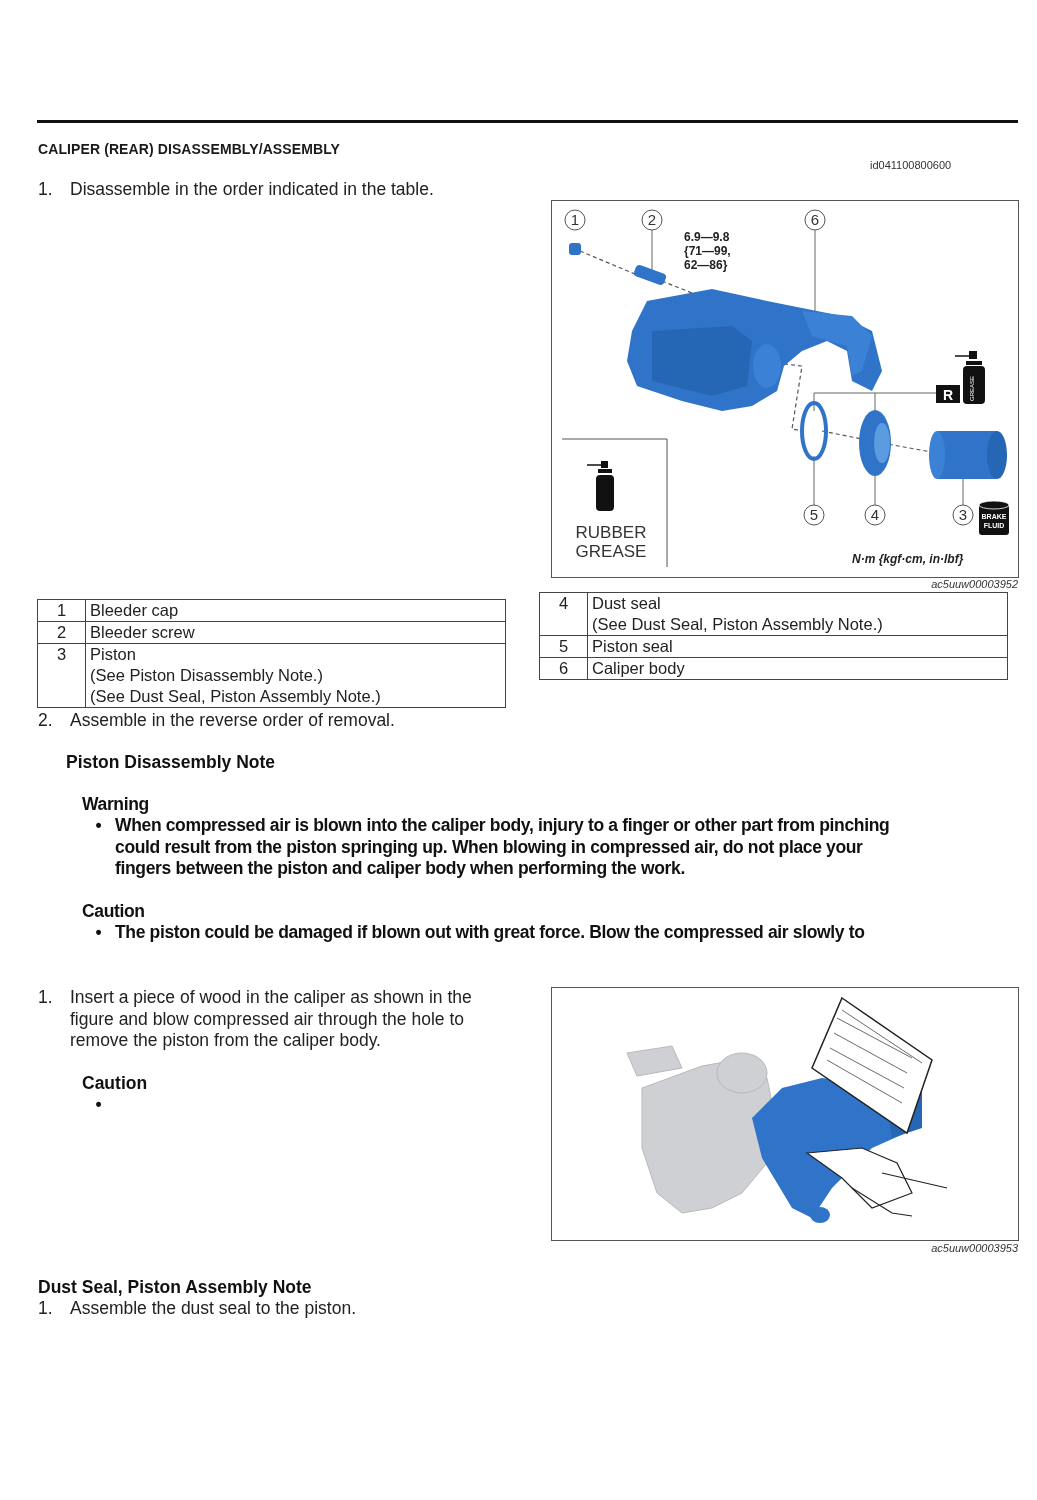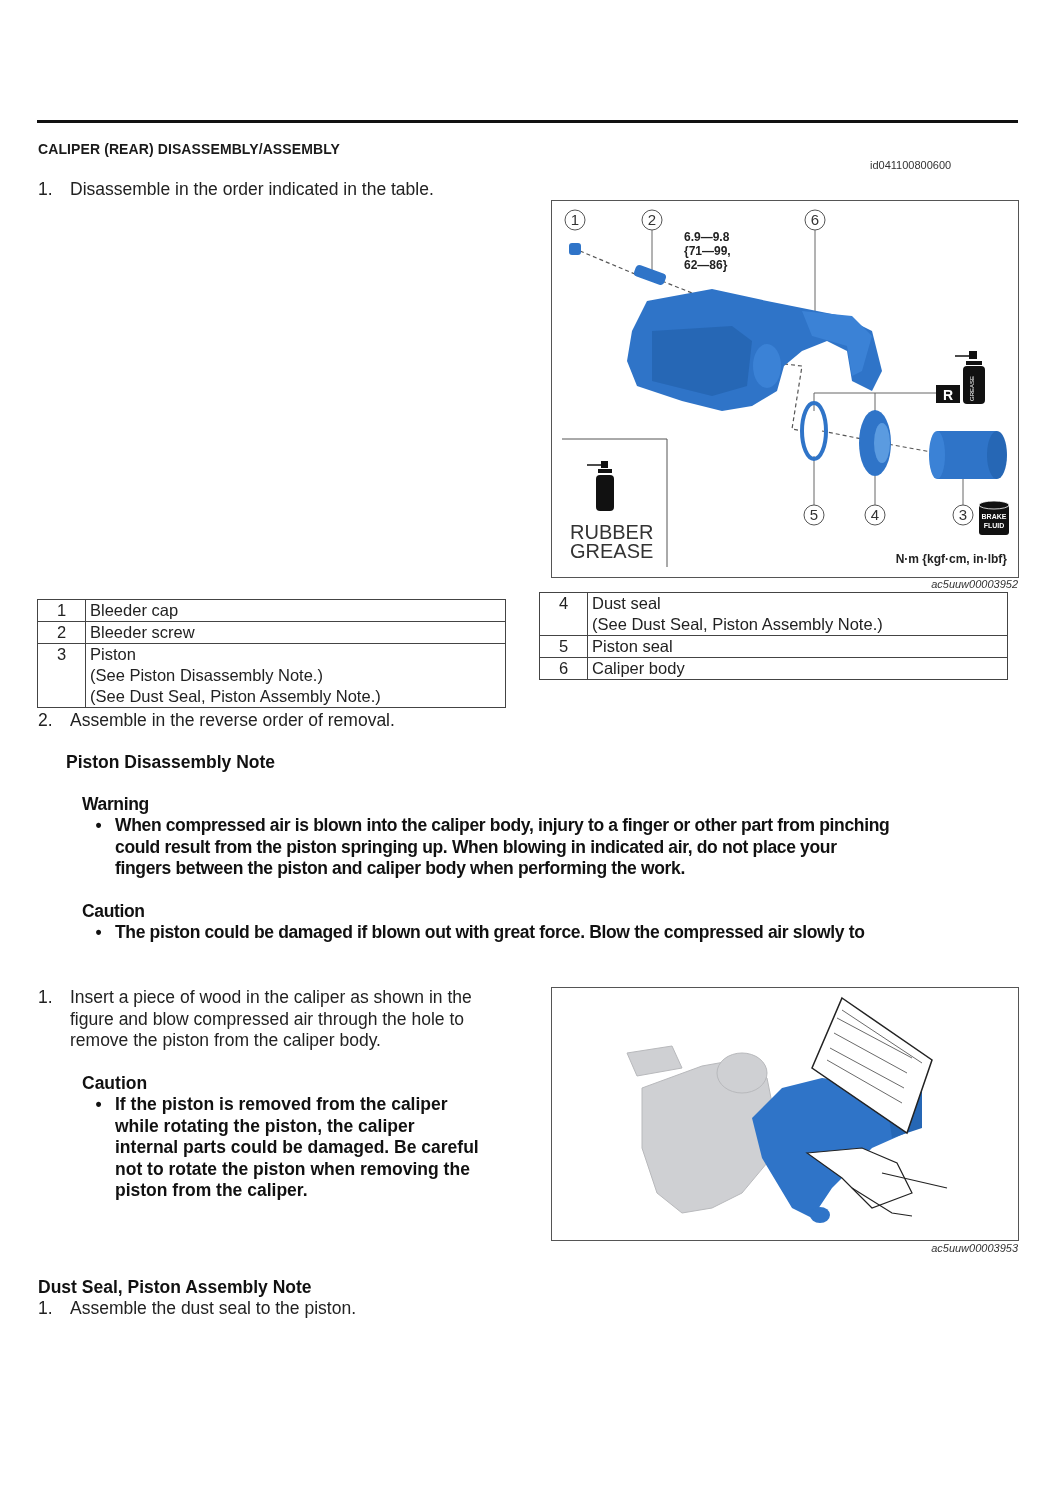--- a/index.html
+++ b/index.html
@@ -16,21 +16,21 @@
   table.parts td.n { width: 47px; text-align: center; padding: 0; }
   .fig-box { border: 1.3px solid #555; background: #fff; }
   .fig-id { font-size: 11px; color: #333; text-align: right; font-style: italic; }
   .sec-head { font-size: 17.5px; font-weight: bold; color: #111; }
   .warn-head { font-size: 17.5px; font-weight: bold; color: #111; }
   .bullet-row { display: flex; font-weight: bold; font-size: 17.5px; color: #111; line-height: 21.5px; }
   .bullet-row .b { width: 33px; flex: none; text-align: center; }
   .condensed { font-family: "Liberation Sans", sans-serif; letter-spacing: -0.35px; }
   .torque { font-size: 12px; font-weight: bold; line-height: 14px; color: #222; }
   .units { font-size: 12px; font-weight: bold; color: #222; }
-  .grease-label { font-size: 20px; color: #333; text-align: center; line-height: 19px; }
+  .grease-label { font-size: 17px; color: #333; text-align: center; line-height: 19px; }
 </style>
 </head>
 <body>
 
 <div class="abs rule"></div>
 <div class="abs title">CALIPER (REAR) DISASSEMBLY/ASSEMBLY</div>
 <div class="abs docid">id041100800600</div>
 
 <div class="abs body-text" style="left:38px; top:179px;">
   <span class="num">1.</span><span>Disassemble in the order indicated in the table.</span>
@@ -136,21 +136,21 @@
   </svg>
   <div class="abs torque" style="left:132px; top:9px;margin-top:20px;">
     <div>6.9—9.8</div>
     <div>{71—99,</div>
     <div>62—86}</div>
   </div>
   <div class="abs grease-label" style="left:18px; top:322px; width:82px;">
     <div>RUBBER</div>
     <div>GREASE</div>
   </div>
-  <div class="abs units" style="left:300px; top:351px; width:155px; text-align:right;">N·m {kgf·cm, in·lbf}</div>
+  <div class="abs units" style="left:300px; top:351px; width:155px; font-style:italic;">N·m {kgf·cm, in·lbf}</div>
 </div>
 <div class="abs fig-id" style="left:870px; top:578px; width:148px;">ac5uuw00003952</div>
 
 <table class="parts" style="left:37px; top:599px; width:469px;">
   <tbody>
       <tr>
     <td class="n">1</td>
     <td>
           <div>Bleeder cap</div>
         </td>
@@ -201,21 +201,21 @@
 </div>
 
 <div class="abs sec-head" style="left:38px; top:752px;margin-left:28px;">Piston Disassembly Note</div>
 
 <div class="abs" style="left:82px; top:794px; width:940px;">
   <div class="warn-head condensed">Warning</div>
   <div class="bullet-row condensed" style="margin-left:0;">
     <span class="b">•</span>
     <div>
       <div>When compressed air is blown into the caliper body, injury to a finger or other part from pinching</div>
-      <div>could result from the piston springing up. When blowing in indicated air, do not place your</div>
+      <div>could result from the piston springing up. When blowing in compressed air, do not place your</div>
       <div>fingers between the piston and caliper body when performing the work.</div>
     </div>
   </div>
 </div>
 
 <div class="abs" style="left:82px; top:901px; width:940px;">
   <div class="warn-head condensed">Caution</div>
   <div class="bullet-row condensed">
     <span class="b">•</span>
     <div>
@@ -230,27 +230,20 @@
     <div>Insert a piece of wood in the caliper as shown in the</div>
     <div>figure and blow compressed air through the hole to</div>
     <div>remove the piston from the caliper body.</div>
   </div>
 </div>
 
 <div class="abs" style="left:82px; top:1073px; width:440px;">
   <div class="warn-head">Caution</div>
   <div class="bullet-row">
     <span class="b">•</span>
-    <div>
-      <div>If the piston is removed from the caliper</div>
-      <div>while rotating the piston, the caliper</div>
-      <div>internal parts could be damaged. Be careful</div>
-      <div>not to rotate the piston when removing the</div>
-      <div>piston from the caliper.</div>
-    </div>
   </div>
 </div>
 
 <div class="abs fig-box" style="left:551px; top:987px; width:466px; height:252px;">
   <svg width="466" height="252" viewBox="0 0 466 252">
 
     <g fill="#cfd0d3" stroke="#b8b9bc" stroke-width="1">
       <path d="M75,65 L120,58 L130,80 L85,88 Z"></path>
       <path d="M90,100 L150,78 L195,70 L215,90 L225,140 L215,175 L190,205 L160,220 L130,225 L105,205 L90,160 Z"></path>
       <ellipse cx="190" cy="85" rx="25" ry="20"></ellipse>

